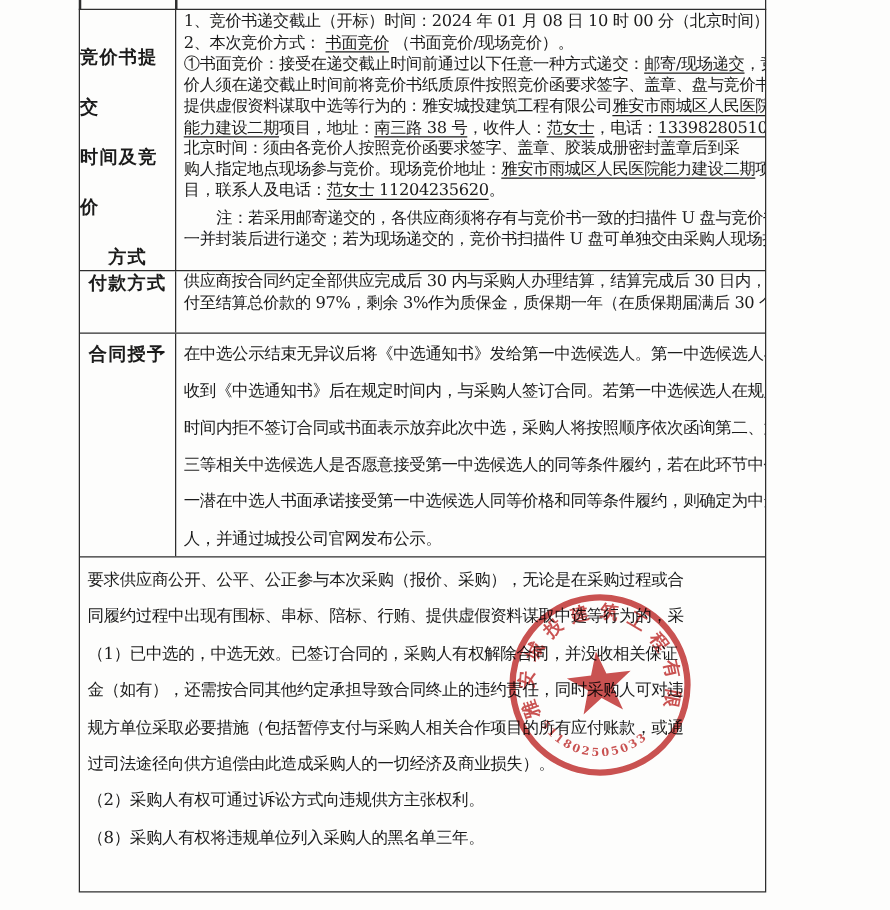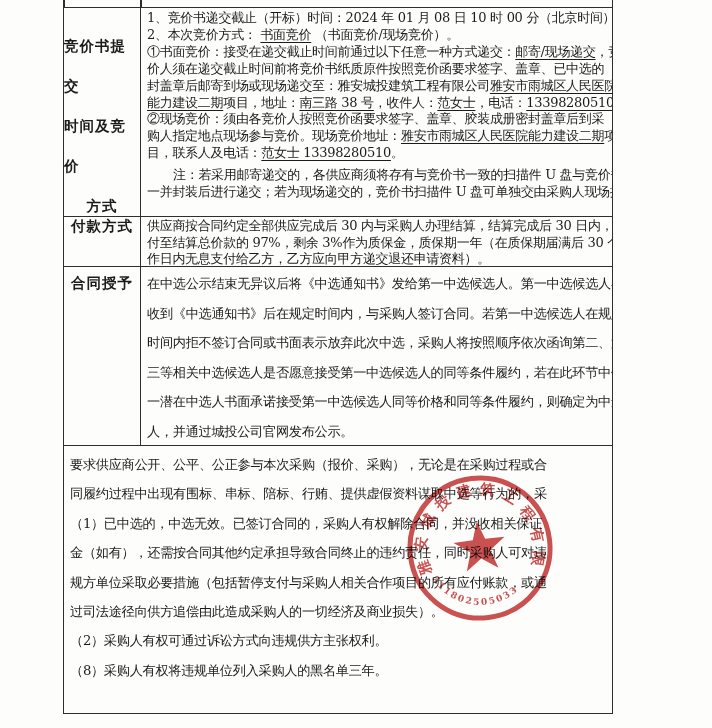--- a/index.html
+++ b/index.html
@@ -68,39 +68,38 @@
     <div class="row row-r1">
       <div class="cell-label">
           <div class="lbl-line">竞价书提交</div>
           <div class="lbl-line">时间及竞价</div>
           <div class="lbl-line">方式</div>
         </div>
       <div class="cell-content">
           <div class="tl"><span>1、竞价书递交截止（开标）时间：2024 年 01 月 08 日 10 时 00 分（北京时间）。</span></div>
           <div class="tl"><span>2、本次竞价方式： </span><span class="u">书面竞价</span><span> （书面竞价/现场竞价）。</span></div>
           <div class="tl"><span>①书面竞价：接受在递交截止时间前通过以下任意一种方式递交：</span><span class="u">邮寄/现场递交</span><span>，竞</span></div>
-          <div class="tl"><span>价人须在递交截止时间前将竞价书纸质原件按照竞价函要求签字、盖章、已中选的</span></div>
-          <div class="tl"><span>封盖章后邮寄到场或现场递交至：雅安城投建筑工程有限公司</span><span class="u">雅安市雨城区人民医院</span></div>
+          <div class="tl"><span>价人须在递交截止时间前将竞价书纸质原件按照竞价函要求签字、盖章、盘与竞价书</span></div>
+          <div class="tl"><span>提供虚假资料谋取中选等行为的：雅安城投建筑工程有限公司</span><span class="u">雅安市雨城区人民医院</span></div>
           <div class="tl"><span class="u">能力建设二期</span><span>项目，地址：</span><span class="u">南三路 38 号</span><span>，收件人：</span><span class="u">范女士</span><span>，电话：</span><span class="u">13398280510</span></div>
-          <div class="tl"><span>②现场竞价：须由各竞价人按照竞价函要求签字、盖章、胶装成册密封盖章后到采</span></div>
+          <div class="tl"><span>北京时间：须由各竞价人按照竞价函要求签字、盖章、胶装成册密封盖章后到采</span></div>
           <div class="tl"><span>购人指定地点现场参与竞价。现场竞价地址：</span><span class="u">雅安市雨城区人民医院能力建设二期</span><span>项</span></div>
-          <div class="tl"><span>目，联系人及电话：</span><span class="u">范女士 13398280510</span><span>。</span></div>
+          <div class="tl"><span>目，联系人及电话：</span><span class="u">范女士 11204235620</span><span>。</span></div>
           <div class="tl note indent"><span>注：若采用邮寄递交的，各供应商须将存有与竞价书一致的扫描件 U 盘与竞价书</span></div>
           <div class="tl"><span>一并封装后进行递交；若为现场递交的，竞价书扫描件 U 盘可单独交由采购人现场拷</span></div>
         </div>
     </div>
 
     <div class="row row-r2">
       <div class="cell-label">
           <div class="lbl-line">付款方式</div>
         </div>
       <div class="cell-content">
           <div class="tl"><span>供应商按合同约定全部供应完成后 30 内与采购人办理结算，结算完成后 30 日内，支</span></div>
           <div class="tl"><span>付至结算总价款的 97%，剩余 3%作为质保金，质保期一年（在质保期届满后 30 个工</span></div>
-          <div class="tl"><span>作日内无息支付给乙方，乙方应向甲方递交退还申请资料）。</span></div>
         </div>
     </div>
 
     <div class="row row-r3">
       <div class="cell-label">
           <div class="lbl-line">合同授予</div>
         </div>
       <div class="cell-content">
           <div class="tl"><span>在中选公示结束无异议后将《中选通知书》发给第一中选候选人。第一中选候选人在</span></div>
           <div class="tl"><span>收到《中选通知书》后在规定时间内，与采购人签订合同。若第一中选候选人在规定</span></div>

